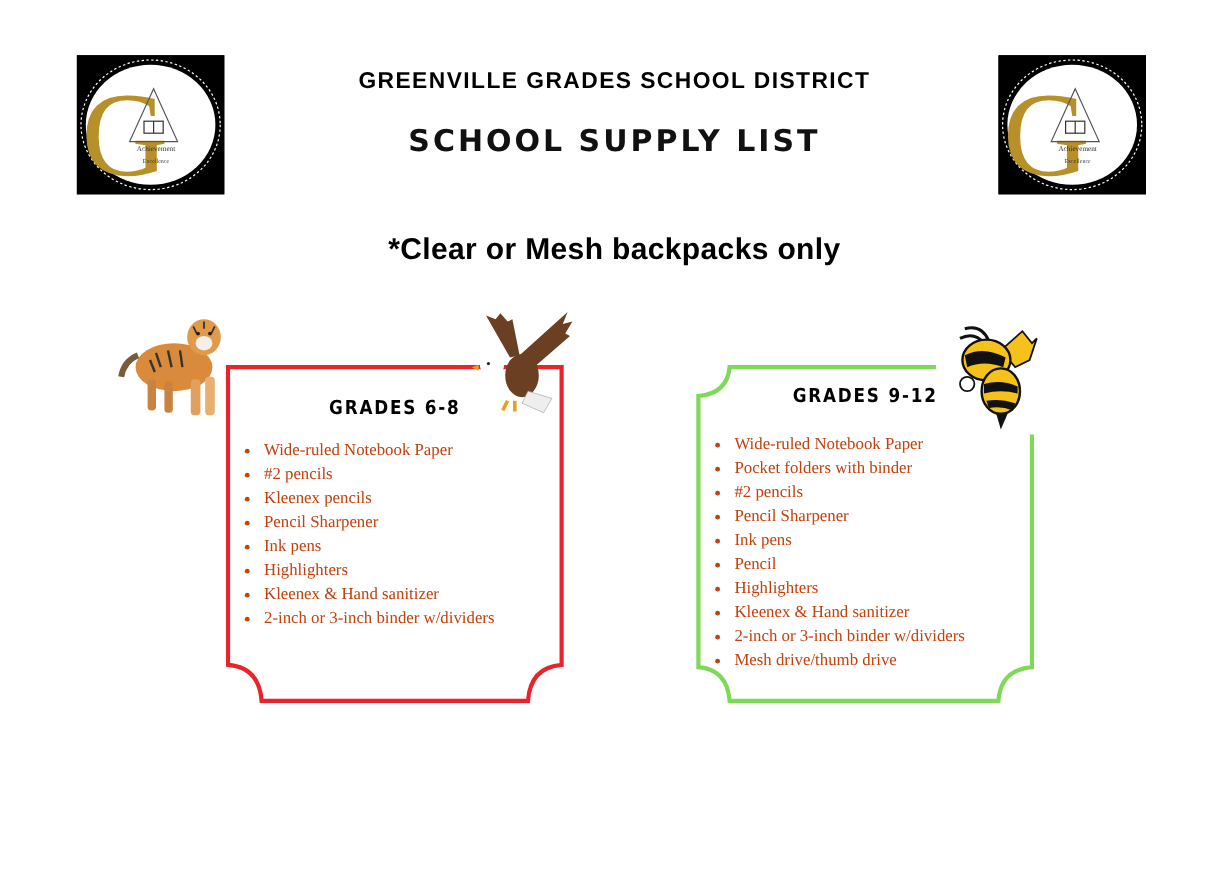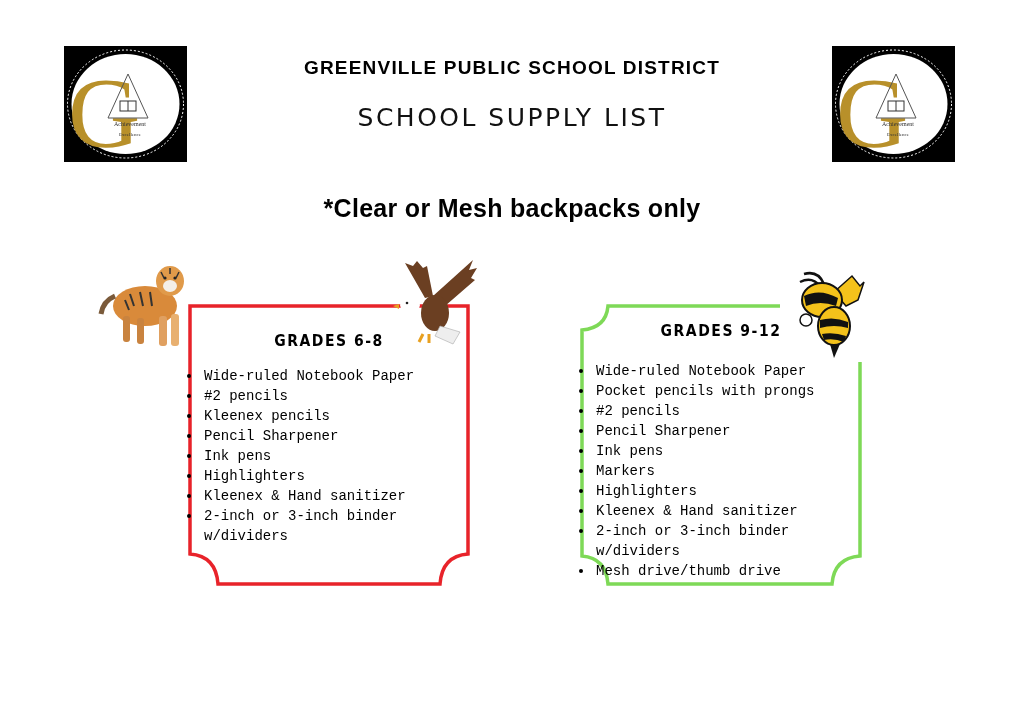--- a/index.html
+++ b/index.html
@@ -2,26 +2,26 @@
 <html><head>
 <meta charset="utf-8">
 <style>
   html, body { margin:0; padding:0; background:#ffffff; }
   body { width:1024px; height:724px; position:relative; overflow:hidden; font-family:"DejaVu Sans", sans-serif; color:#111; }
   .logo { position:absolute; top:46px; width:123px; height:116px; background:#000; }
   .logo svg { display:block; width:100%; height:100%; }
   #logo-left { left:64px; }
   #logo-right { left:832px; }
   .district { position:absolute; left:0; width:1024px; top:57px; text-align:center; font-family:"Liberation Sans", sans-serif; font-weight:bold; font-size:19px; letter-spacing:1.2px; color:#000; }
-  .title { position:absolute; left:0; width:1024px; top:104px; text-align:center; font-family:"DejaVu Sans", sans-serif; font-size:25px; font-weight:normal; letter-spacing:2.5px; line-height:28px; color:#111; }
+  .title { position:absolute; left:0; width:1024px; top:104px; text-align:center; font-family:"DejaVu Sans", sans-serif; font-size:25px; font-weight:bold; letter-spacing:2.5px; line-height:28px; color:#111; }
   .backpack { position:absolute; left:0; width:1024px; top:194px; text-align:center; font-family:"Liberation Sans", sans-serif; font-weight:bold; font-size:25px; color:#000; letter-spacing:0.3px; }
   .card { position:absolute; }
   .card svg.frame { position:absolute; left:0; top:0; }
   .card .grade { position:absolute; left:0; width:100%; text-align:center; font-family:"DejaVu Sans", sans-serif; font-weight:bold; font-size:14px; letter-spacing:1.5px; color:#000; transform:scaleY(1.15); }
-  .card ul { position:absolute; margin:0; padding:0 0 0 14px; list-style:disc; font-family:Liberation Mono, monospace; font-size:14px; line-height:20px; color:#000000; }
+  .card ul { position:absolute; margin:0; padding:0 0 0 30px; list-style:disc; font-family:Liberation Serif, serif; font-size:14px; line-height:20px; color:#c2410c; }
   .card ul li { padding-left:2px; }
   #card-left { left:152px; top:304px; width:282px; height:282px;margin-left:36px; }
   #card-left .grade { top:331px; }
   #card-right { left:580px; top:304px; width:282px; height:282px;border-radius:19px; }
   .mascot { position:absolute; }
 </style>
 </head>
 <body>
 
 <div class="logo" id="logo-left">
@@ -44,21 +44,21 @@
     <ellipse cx="61.5" cy="58" rx="54" ry="50" fill="#fff"></ellipse>
     <text x="40" y="100" font-family="Liberation Serif, serif" font-size="100" fill="#b8902a" text-anchor="middle">G</text>
     <polygon points="64,28 84,72 44,72" fill="none" stroke="#555" stroke-width="1"></polygon>
     <rect x="56" y="55" width="16" height="10" fill="#fff" stroke="#333" stroke-width="1"></rect>
     <line x1="64" y1="55" x2="64" y2="65" stroke="#333" stroke-width="1"></line>
     <text x="66" y="80" font-family="Liberation Serif, serif" font-size="6" fill="#333" text-anchor="middle">Achievement</text>
     <text x="66" y="90" font-family="Liberation Serif, serif" font-size="5" fill="#333" text-anchor="middle">Excellence</text>
   </svg>
 </div>
 
-<div class="district">GREENVILLE PUBLIC SCHOOL DISTRICT</div>
+<div class="district">GREENVILLE GRADES SCHOOL DISTRICT</div>
 <div class="title">
   <div>SCHOOL SUPPLY LIST</div>
 </div>
 <div class="backpack">*Clear or Mesh backpacks only</div>
 
 <div class="card" id="card-left">
   <svg class="frame" width="282" height="282" viewBox="0 0 282 282">
     <path d="M2,2 L280,2 L280,250 Q254,252 252,280 L30,280 Q28,252 2,250 Z" fill="none" stroke="#e8232a" stroke-width="3.5"></path>
   </svg>
   <div class="grade" style="top:28px">GRADES 6-8</div>
@@ -74,25 +74,25 @@
   </ul>
 </div>
 
 <div class="card" id="card-right">
   <svg class="frame" width="282" height="282" viewBox="0 0 282 282">
     <path d="M200,2 L28,2 Q26,24 2,26 L2,252 Q26,254 28,280 L252,280 Q254,254 280,252 L280,58" fill="none" stroke="#7ed957" stroke-width="3.5"></path>
   </svg>
   <div class="grade" style="top:18px">GRADES 9-12</div>
   <ul style="top:57px; left:0;">
     <li>Wide-ruled Notebook Paper</li>
-    <li>Pocket pencils with prongs</li>
+    <li>Pocket folders with binder</li>
     <li>#2 pencils</li>
     <li>Pencil Sharpener</li>
     <li>Ink pens</li>
-    <li>Markers</li>
+    <li>Pencil</li>
     <li>Highlighters</li>
     <li>Kleenex &amp; Hand sanitizer</li>
     <li>2-inch or 3-inch binder w/dividers</li>
     <li>Mesh drive/thumb drive</li>
   </ul>
 </div>
 
 <svg class="mascot" style="left:95px; top:256px;" width="95" height="95" viewBox="0 0 95 95">
   <ellipse cx="50" cy="50" rx="32" ry="20" fill="#d98a3a"></ellipse>
   <path d="M20,40 Q8,45 6,58" stroke="#7a5a3a" stroke-width="5" fill="none"></path>

